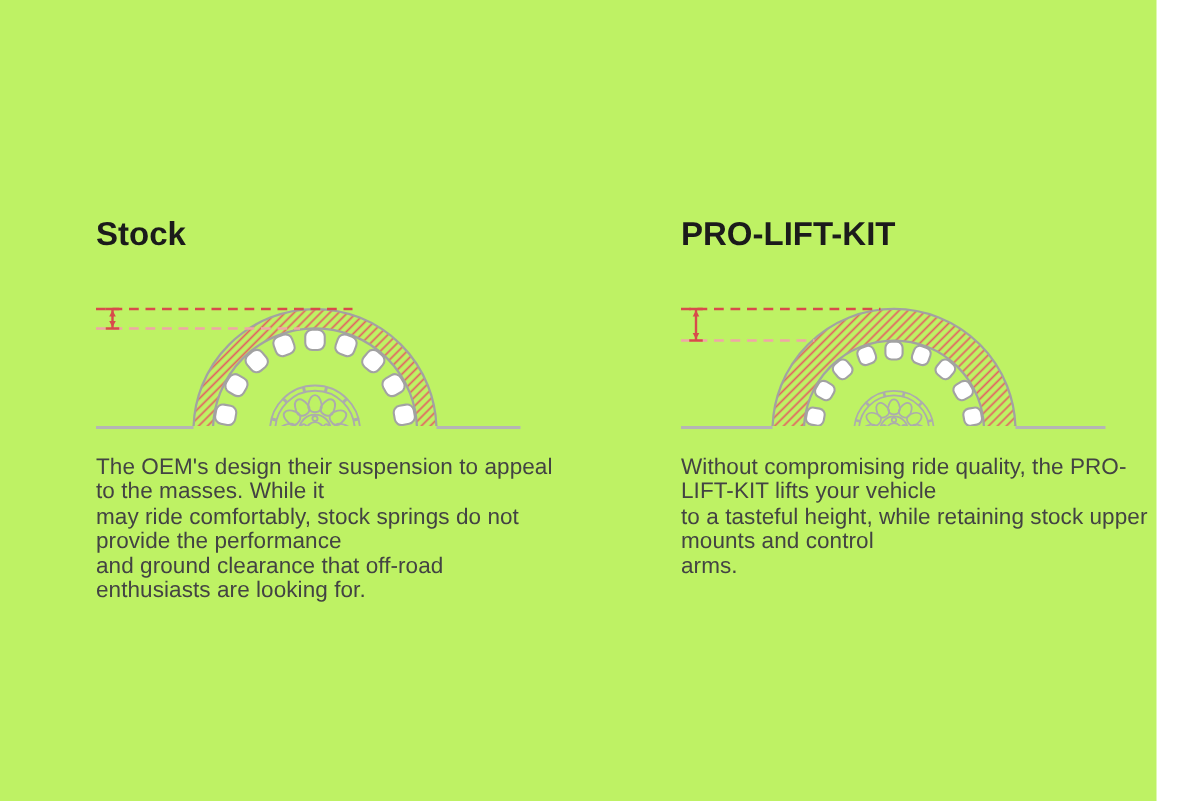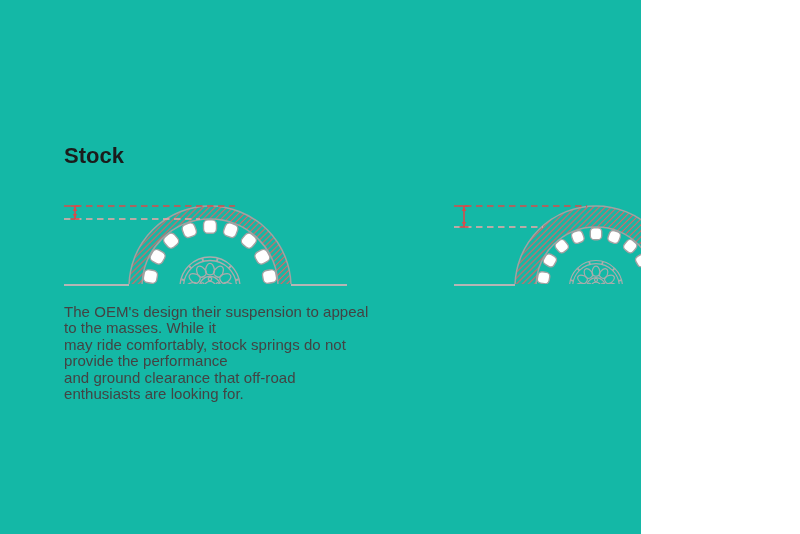--- a/index.html
+++ b/index.html
@@ -1,16 +1,16 @@
 <!DOCTYPE html>
 <html><head>
 <meta charset="utf-8">
 <style>
   html,body{margin:0;padding:0;background:#ffffff;}
-  .canvas{position:relative;width:641px;height:534px;background:#14b8a6;overflow:hidden;
+  .canvas{position:relative;width:771px;height:534px;background:#bef264;overflow:hidden;
           font-family:"Liberation Sans", sans-serif;}
   .panel{position:absolute;top:145px;width:312px;height:230px;}
   .panel.p0{left:64px;}
   .panel.p1{left:454px;}
   .panel h2{margin:0;font-size:22px;line-height:22px;font-weight:700;color:#1b1b1b;letter-spacing:0;}
   .diagram{position:absolute;left:0;top:50px;display:block;}
   .desc{position:absolute;left:0;top:159px;margin:0;font-size:15px;line-height:16.4px;
         color:#434343;white-space:pre-line;letter-spacing:0.05px;}
 </style>
 </head>
@@ -98,20 +98,21 @@
           <polygon points="11,11.8 8.8,16 13.2,16" stroke="none"></polygon>
           <polygon points="11,23.2 8.8,19 13.2,19" stroke="none"></polygon>
         </g>
       </svg>
     <p class="desc">The OEM's design their suspension to appeal to the masses. While it
 may ride comfortably, stock springs do not provide the performance
 and ground clearance that off-road enthusiasts are looking for.</p>
   </section>
 
   <section class="panel p1">
+    <h2>PRO-LIFT-KIT</h2>
     <svg class="diagram" width="292" height="96" viewBox="0 0 292 96">
         <defs>
           <pattern id="hatch1" width="4.2" height="4.2" patternUnits="userSpaceOnUse" patternTransform="rotate(-45)">
             <path d="M0 2.1 H4.2" stroke="#e26262" stroke-width="1.15"></path>
           </pattern>
           <clipPath id="clip1">
             <rect x="0" y="0" width="292" height="89"></rect>
           </clipPath>
         </defs>
         <g clip-path="url(#clip1)">
@@ -177,15 +178,18 @@
         <line x1="0" y1="11" x2="133" y2="11" stroke="#d84b4b" stroke-width="1.7" stroke-dasharray="6.5 4.5"></line>
         <line x1="0" y1="32" x2="89" y2="32" stroke="#f0a6a6" stroke-width="1.7" stroke-dasharray="6.5 4.5"></line>
         <g stroke="#d84b4b" stroke-width="1.6" fill="#d84b4b">
           <line x1="5.5" y1="11" x2="14.5" y2="11"></line>
           <line x1="5.5" y1="32" x2="14.5" y2="32"></line>
           <line x1="10" y1="11" x2="10" y2="32"></line>
           <polygon points="10,11.8 7.8,16 12.2,16" stroke="none"></polygon>
           <polygon points="10,31.2 7.8,27 12.2,27" stroke="none"></polygon>
         </g>
       </svg>
+    <p class="desc">Without compromising ride quality, the PRO-LIFT-KIT lifts your vehicle
+to a tasteful height, while retaining stock upper mounts and control
+arms.</p>
   </section>
 
 </div>
 
 </body></html>

